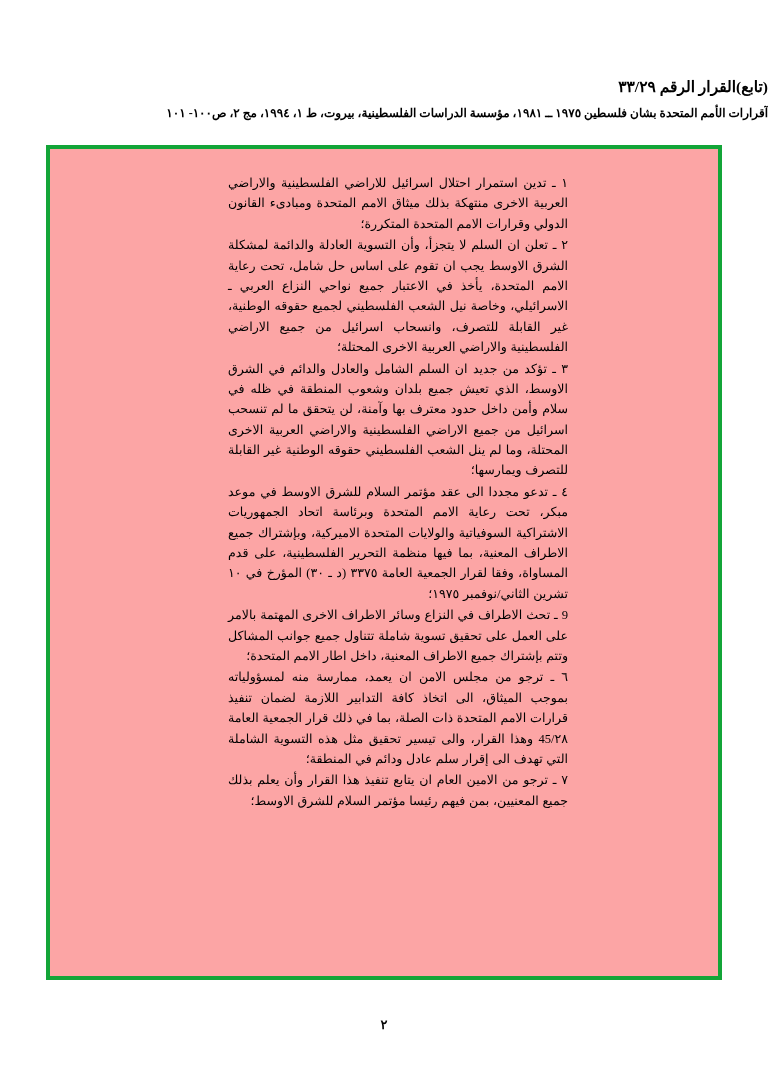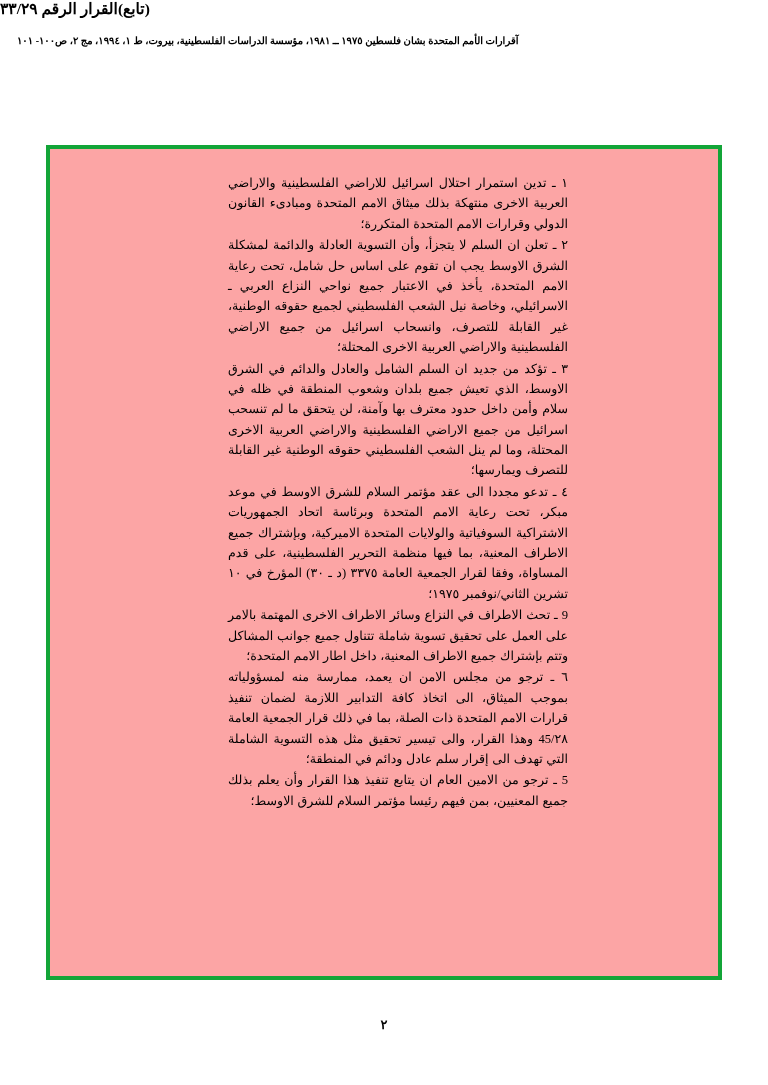--- a/index.html
+++ b/index.html
@@ -15,34 +15,35 @@
     position: relative;
     overflow: hidden;
   }
   .page {
     width: 768px;
     height: 1085px;
     position: relative;
     box-sizing: border-box;
   }
   .doc-header {
-    text-align: left;
+    text-align: right;
+    padding-top: 78px;
   }
   .doc-title {
     font-size: 15.5px;
     font-weight: bold;
     letter-spacing: 0.3px;
     direction: rtl;
     margin: 0 0 10px 0;
   }
   .doc-subtitle {
-    font-size: 10px;
+    font-size: 12px;
     font-weight: bold;
     direction: rtl;
-    margin: 17px;
+    margin: 0;
     letter-spacing: 0.1px;
   }
   .content-frame {
     position: absolute;
     top: 145px;
     left: 46px;
     width: 676px;
     height: 835px;
     border: 4px solid #13a538;
     box-sizing: border-box;
@@ -87,19 +88,19 @@
   </div>
 
   <div class="content-frame" style="border-color: rgb(19, 165, 56);">
     <div class="content-inner">
       <p class="para">١ ـ تدين استمرار احتلال اسرائيل للاراضي الفلسطينية والاراضي العربية الاخرى منتهكة بذلك ميثاق الامم المتحدة ومبادىء القانون الدولي وقرارات الامم المتحدة المتكررة؛</p>
       <p class="para">٢ ـ تعلن ان السلم لا يتجزأ، وأن التسوية العادلة والدائمة لمشكلة الشرق الاوسط يجب ان تقوم على اساس حل شامل، تحت رعاية الامم المتحدة، يأخذ في الاعتبار جميع نواحي النزاع العربي ـ الاسرائيلي، وخاصة نيل الشعب الفلسطيني لجميع حقوقه الوطنية، غير القابلة للتصرف، وانسحاب اسرائيل من جميع الاراضي الفلسطينية والاراضي العربية الاخرى المحتلة؛</p>
       <p class="para">٣ ـ تؤكد من جديد ان السلم الشامل والعادل والدائم في الشرق الاوسط، الذي تعيش جميع بلدان وشعوب المنطقة في ظله في سلام وأمن داخل حدود معترف بها وآمنة، لن يتحقق ما لم تنسحب اسرائيل من جميع الاراضي الفلسطينية والاراضي العربية الاخرى المحتلة، وما لم ينل الشعب الفلسطيني حقوقه الوطنية غير القابلة للتصرف ويمارسها؛</p>
       <p class="para">٤ ـ تدعو مجددا الى عقد مؤتمر السلام للشرق الاوسط في موعد مبكر، تحت رعاية الامم المتحدة وبرئاسة اتحاد الجمهوريات الاشتراكية السوفياتية والولايات المتحدة الاميركية، وبإشتراك جميع الاطراف المعنية، بما فيها منظمة التحرير الفلسطينية، على قدم المساواة، وفقا لقرار الجمعية العامة ٣٣٧٥ (د ـ ٣٠) المؤرخ في ١٠ تشرين الثاني/نوفمبر ١٩٧٥؛</p>
       <p class="para">9 ـ تحث الاطراف في النزاع وسائر الاطراف الاخرى المهتمة بالامر على العمل على تحقيق تسوية شاملة تتناول جميع جوانب المشاكل وتتم بإشتراك جميع الاطراف المعنية، داخل اطار الامم المتحدة؛</p>
       <p class="para">٦ ـ ترجو من مجلس الامن ان يعمد، ممارسة منه لمسؤولياته بموجب الميثاق، الى اتخاذ كافة التدابير اللازمة لضمان تنفيذ قرارات الامم المتحدة ذات الصلة، بما في ذلك قرار الجمعية العامة 45/٢٨ وهذا القرار، والى تيسير تحقيق مثل هذه التسوية الشاملة التي تهدف الى إقرار سلم عادل ودائم في المنطقة؛</p>
-      <p class="para">5 ـ ترجو من الامين العام ان يتابع تنفيذ هذا القرار وأن يعلم بذلك جميع المعنيين، بمن فيهم رئيسا مؤتمر السلام للشرق الاوسط؛</p>
+      <p class="para">٧ ـ ترجو من الامين العام ان يتابع تنفيذ هذا القرار وأن يعلم بذلك جميع المعنيين، بمن فيهم رئيسا مؤتمر السلام للشرق الاوسط؛</p>
     </div>
   </div>
 
   <div class="page-number">٢</div>
 
 </div>
 
 </body></html>

